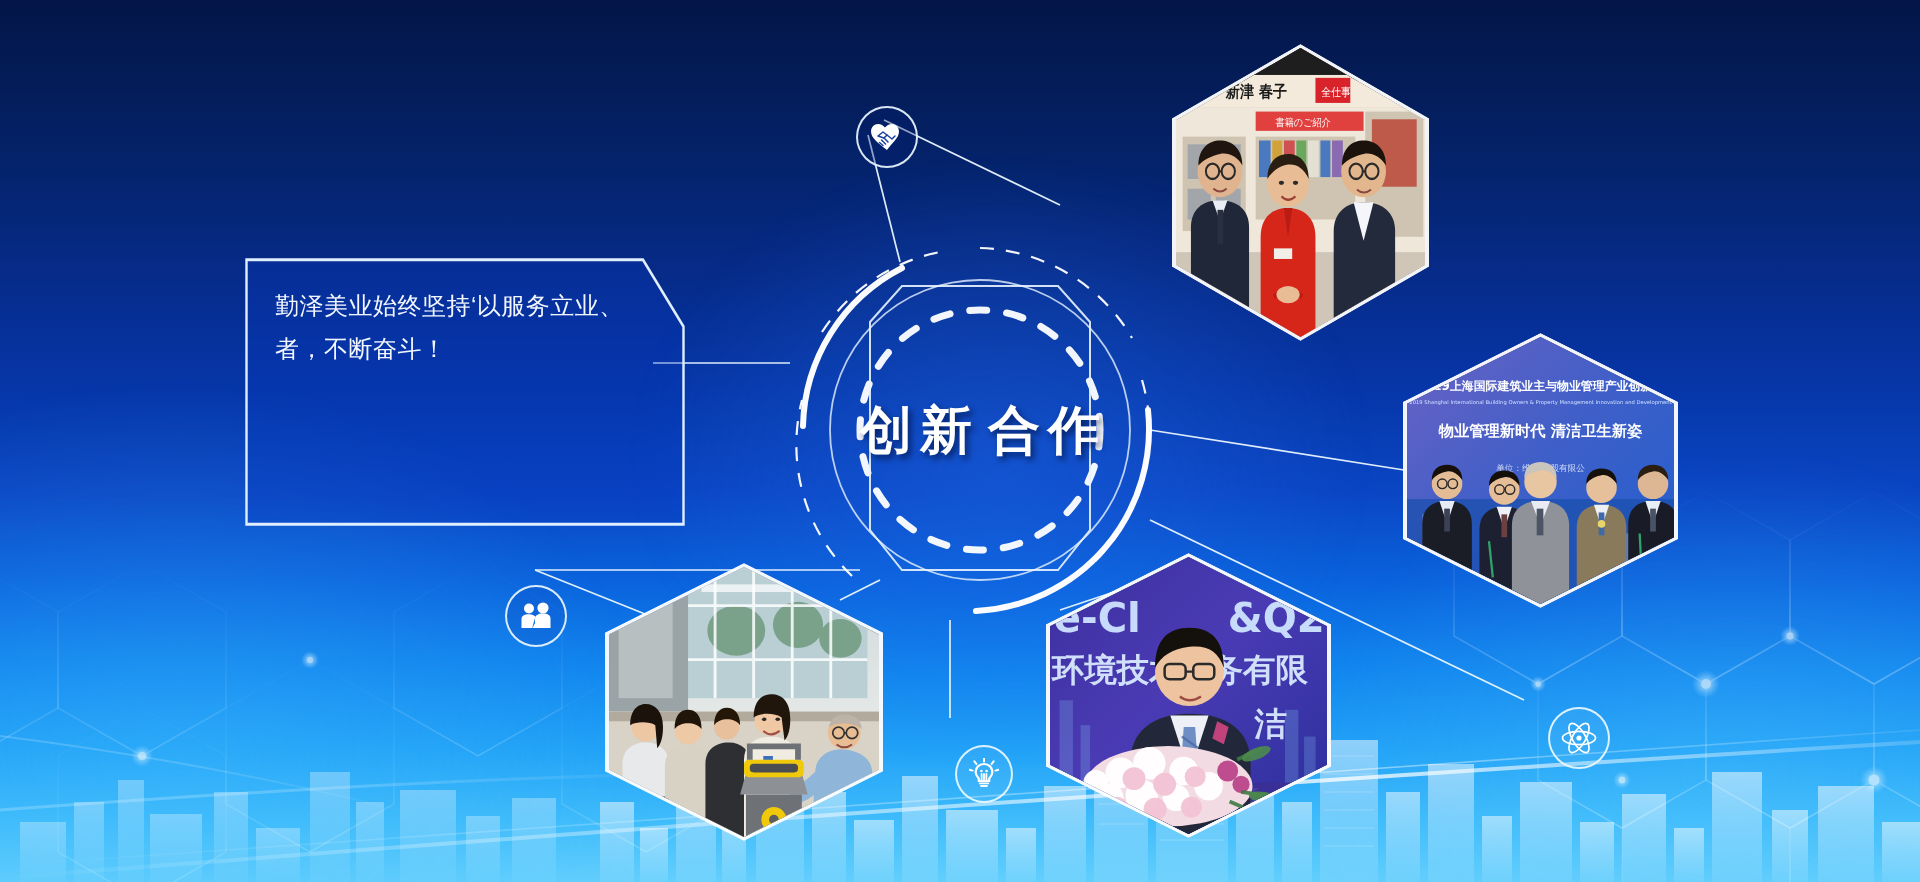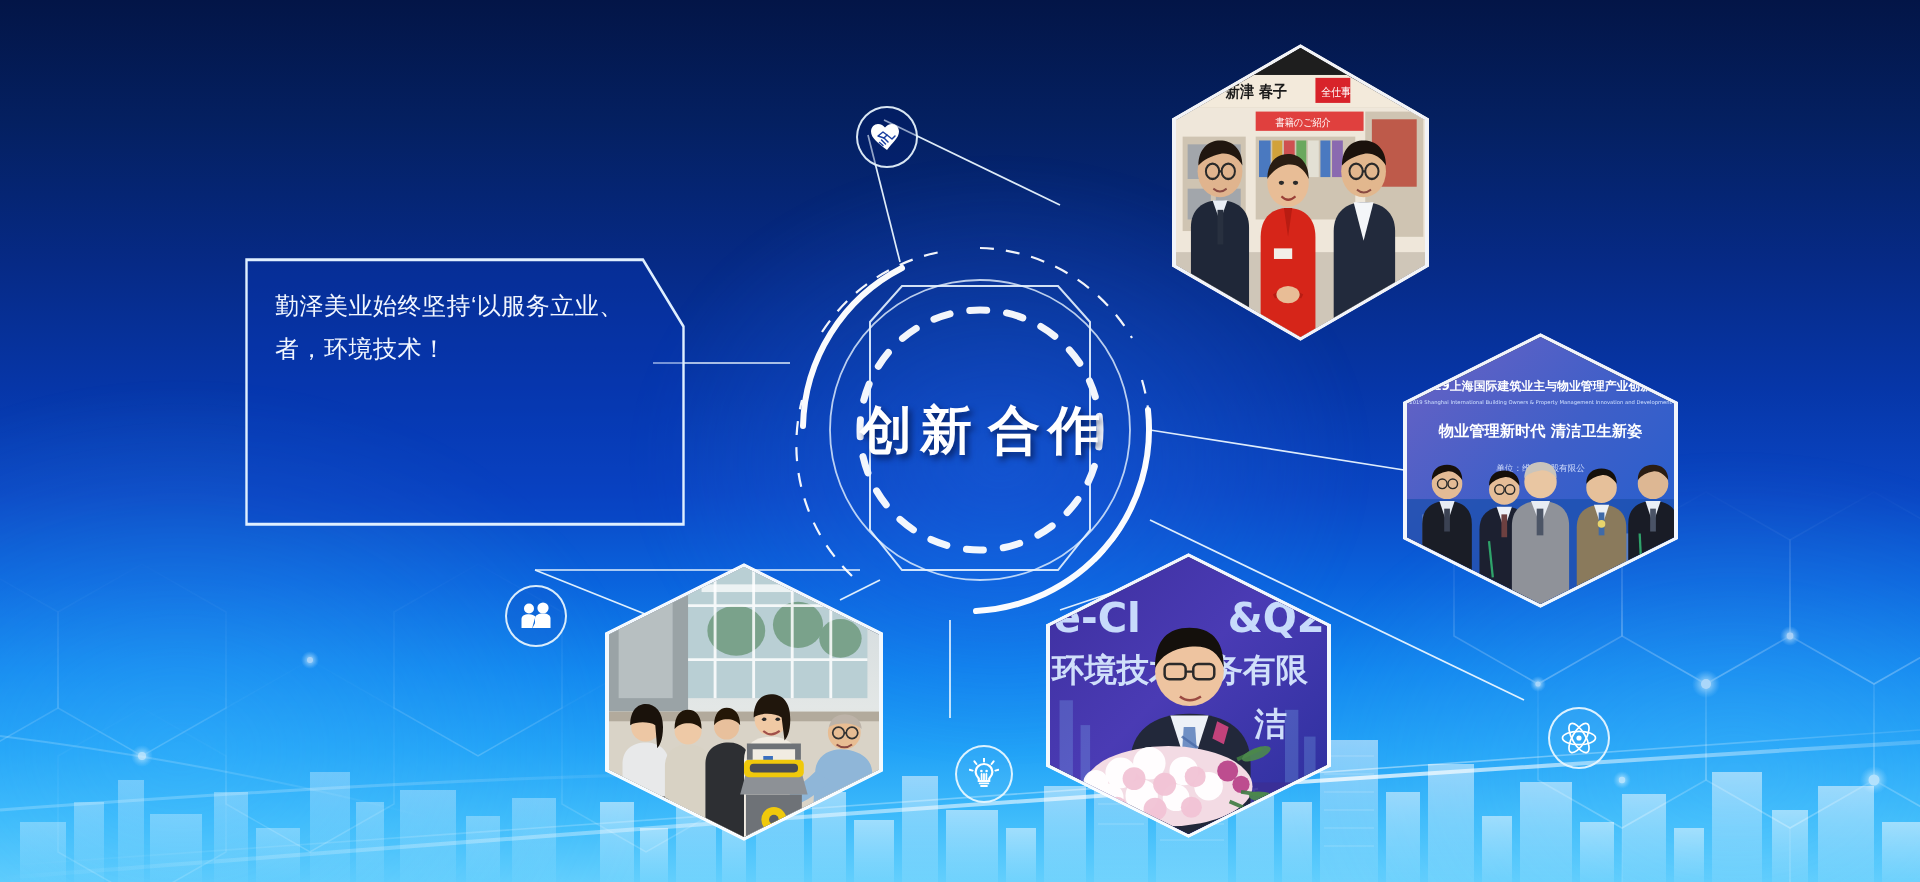--- a/index.html
+++ b/index.html
@@ -291,21 +291,21 @@
       <path d="M1060 610 L1120 590"></path>
     </g>
   </svg>
 
   <div class="text-panel">
     <svg viewBox="0 0 440 215" preserveAspectRatio="none" style="position:absolute;inset:0;width:100%;height:100%;">
       <path d="M1.5 1.5 L398 1.5 L438.5 55 L438.5 213.5 L1.5 213.5 Z" fill="rgba(8,56,190,0.30)" stroke="#dfefff" stroke-width="2.4"></path>
     </svg>
     <div class="panel-body">
       <p>勤泽美业始终坚持‘以服务立业、</p>
-      <p>者，环境技术！</p>
+      <p>者，不断奋斗！</p>
     </div>
   </div>
 
   <div class="hub">
     <svg viewBox="0 0 380 380" style="position:absolute;inset:0;width:100%;height:100%;">
 
       <g fill="none" stroke="#ffffff" stroke-width="2.2" opacity="0.95">
         <path d="M190 8 A182 182 0 0 1 342 98" stroke-dasharray="14 12"></path>
         <path d="M352 140 A182 182 0 0 1 300 326" stroke-dasharray="14 12"></path>
         <path d="M62 336 A182 182 0 0 1 12 160" stroke-dasharray="14 12"></path>

